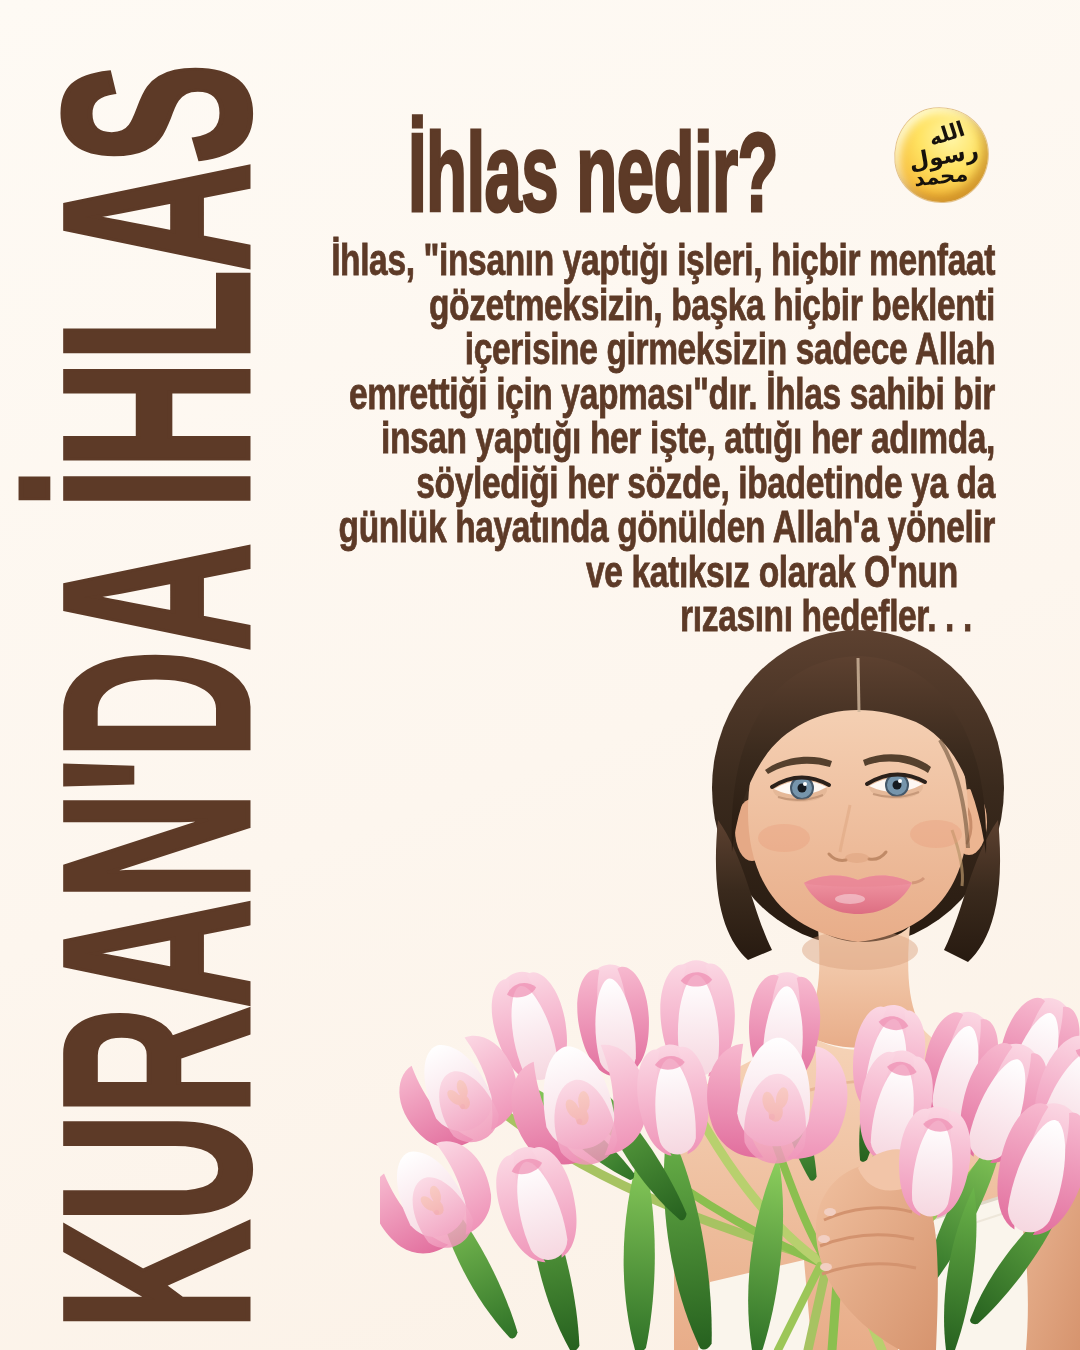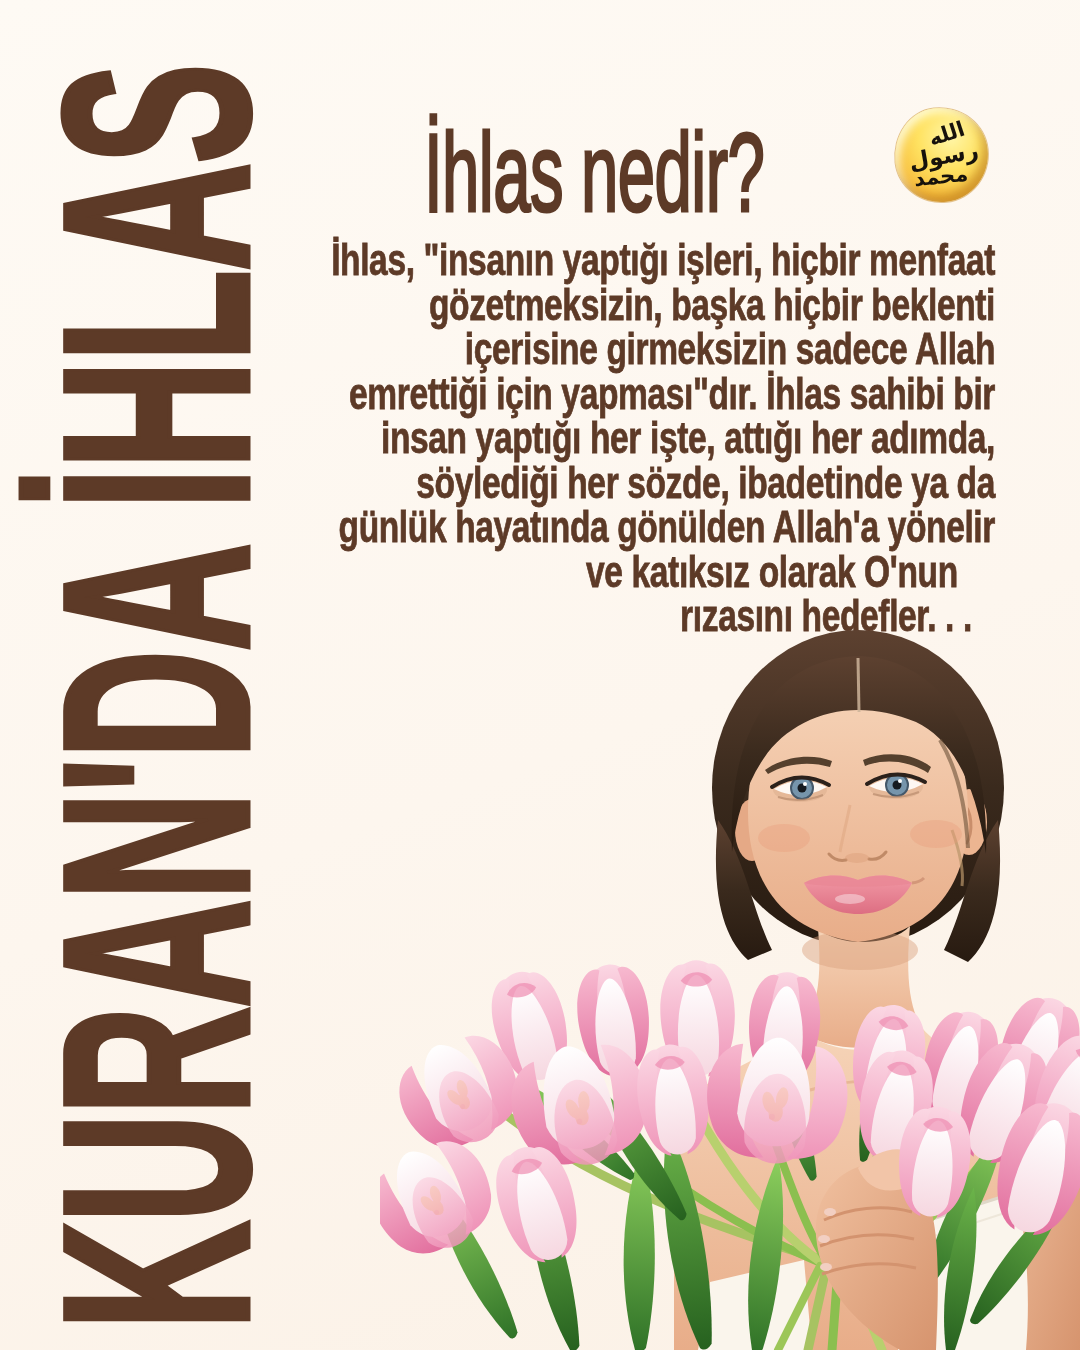--- a/index.html
+++ b/index.html
@@ -23,22 +23,22 @@
     transform:rotate(-90deg) scaleX(0.57);
     font-weight:900;
     font-size:265px;line-height:1;
     letter-spacing:-3px;
     white-space:nowrap;
     color:var(--brown);
     -webkit-text-stroke:5px var(--brown);
   }
   
   .title{
-    position:absolute;left:424px;top:117px;
-    font-weight:400;color:var(--brown);
+    position:absolute;left:408px;top:117px;
+    font-weight:700;color:var(--brown);
   }
   .title .condense{
     display:inline-block;
     transform-origin:0 0;
     transform:scaleX(0.6);
     font-size:112px;line-height:1;
     letter-spacing:-1px;
     white-space:nowrap;
     -webkit-text-stroke:3px var(--brown);
   }

